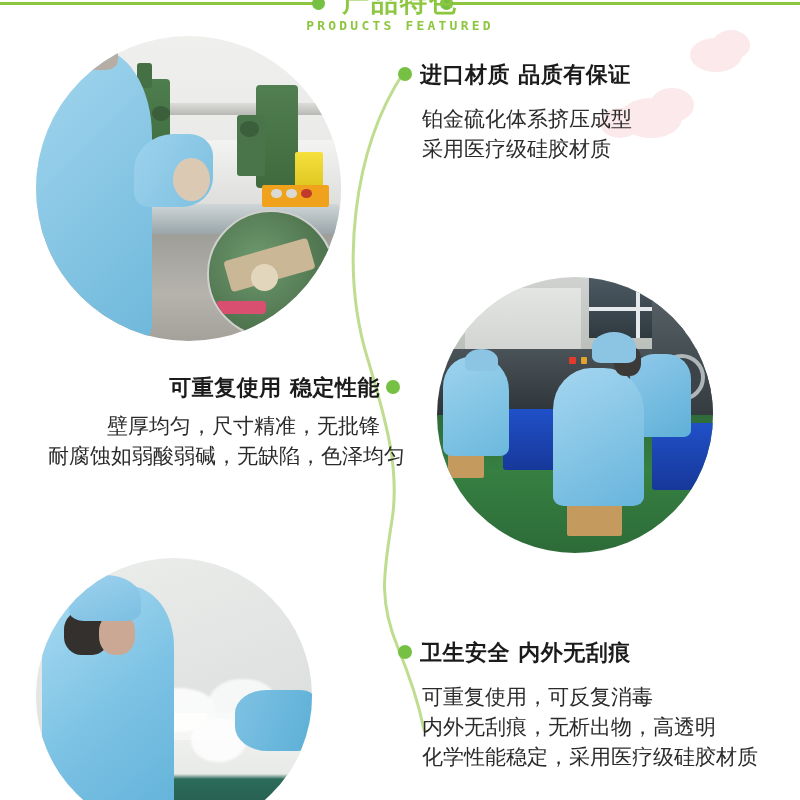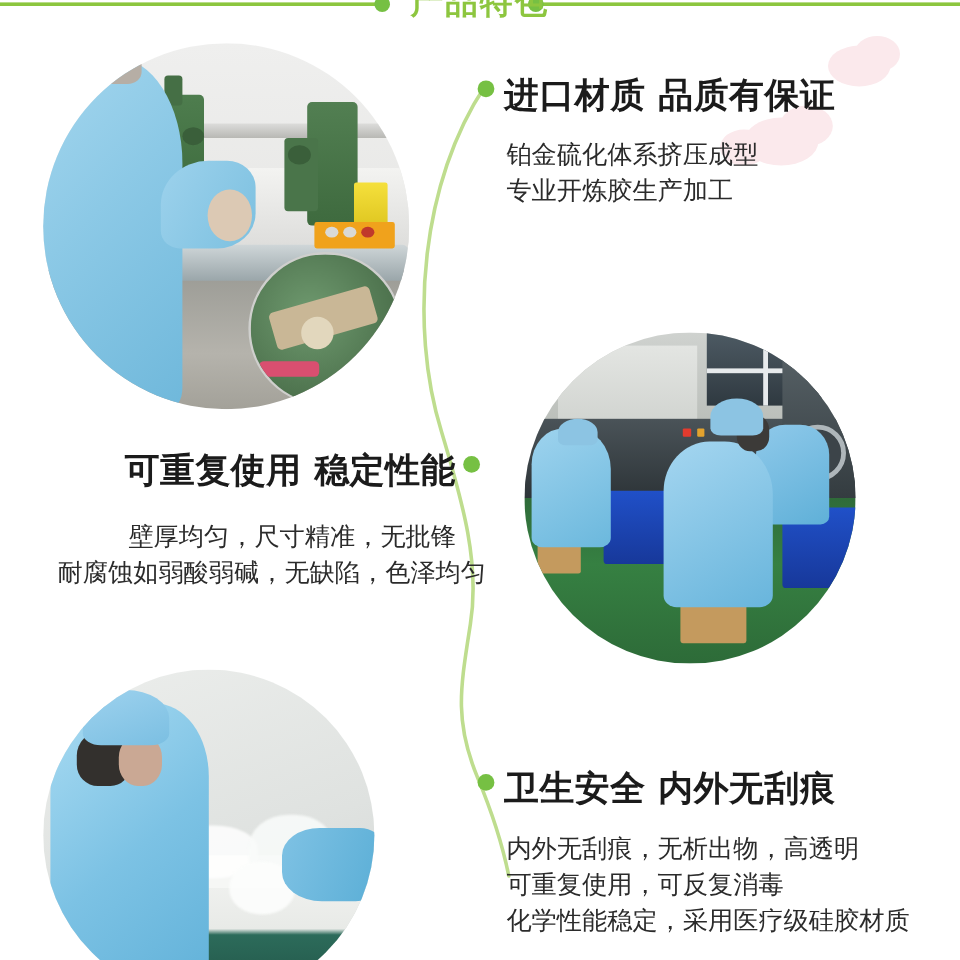--- a/index.html
+++ b/index.html
@@ -193,39 +193,39 @@
 
   
   .block{ position:absolute; z-index:5; }
   .bdot{
     position:absolute; width:14px; height:14px;
     border-radius:50%; background:#76C043; z-index:6;
   }
   .heading{
     font-family:"DejaVu Sans", sans-serif;
     font-weight:bold;
-    font-size:29px;
+    font-size:22px;
     color:#1b1b1b;
     letter-spacing:0.5px;
     white-space:nowrap;
   }
   .body{
     font-family:"DejaVu Serif", serif;
     font-size:21px;
     line-height:30px;
     color:#2b2b2b;
     white-space:nowrap;
   }
 
   #block1{ left:420px; top:60px; }
   #block1 .body{ margin-top:14px; margin-left:2px; }
   #dot1{ left:398px; top:67px; }
 
   #block2{ left:48px; top:373px; width:332px; text-align:right; }
-  #block2 .body{ margin-top:19px; }
+  #block2 .body{ margin-top:8px; }
   #dot2{ left:386px; top:380px; }
 
   #block3{ left:420px; top:638px; }
   #block3 .body{ margin-top:14px; margin-left:2px; }
   #dot3{ left:398px; top:645px; }
 </style>
 </head>
 <body>
 
 <div class="cloud" style="left:690px;top:38px;width:52px;height:34px;"></div>
@@ -233,20 +233,21 @@
 <div class="cloud" style="left:620px;top:98px;width:62px;height:40px;"></div>
 <div class="cloud" style="left:650px;top:88px;width:44px;height:34px;"></div>
 <div class="cloud" style="left:600px;top:108px;width:40px;height:30px;"></div>
 
 <div id="header">
   <div class="rule left"></div>
   <div class="rule right"></div>
   <div class="dot l"></div>
   <div class="dot r"></div>
   <div class="cn">产品特色</div>
+  <div class="en">PRODUCTS FEATURED</div>
 </div>
 
 <svg id="curve" viewBox="0 0 800 800">
   <path d="M 404 72
            C 352 150, 340 270, 368 360
            C 386 420, 400 470, 392 520
            C 384 572, 378 600, 398 648
            C 408 672, 418 700, 424 730" fill="none" stroke="#BEDD8E" stroke-width="3" stroke-linecap="round"></path>
 </svg>
 
@@ -320,34 +321,34 @@
     <div class="lyr" id="p3-cap"></div>
     <div class="lyr" id="p3-arm"></div>
   </div>
 </div>
 
 <div class="bdot" id="dot1"></div>
 <div class="block" id="block1">
   <div class="heading">进口材质  品质有保证</div>
   <div class="body">
     <div>铂金硫化体系挤压成型</div>
-    <div>专业开炼胶生产加工</div>
+    <div>采用医疗级硅胶材质</div>
   </div>
 </div>
 
 <div class="bdot" id="dot2"></div>
 <div class="block" id="block2">
   <div class="heading">可重复使用  稳定性能</div>
   <div class="body">
     <div>壁厚均匀，尺寸精准，无批锋</div>
     <div>耐腐蚀如弱酸弱碱，无缺陷，色泽均匀</div>
   </div>
 </div>
 
 <div class="bdot" id="dot3"></div>
 <div class="block" id="block3">
   <div class="heading">卫生安全  内外无刮痕</div>
   <div class="body">
+    <div>可重复使用，可反复消毒</div>
     <div>内外无刮痕，无析出物，高透明</div>
-    <div>可重复使用，可反复消毒</div>
     <div>化学性能稳定，采用医疗级硅胶材质</div>
   </div>
 </div>
 
 </body></html>

